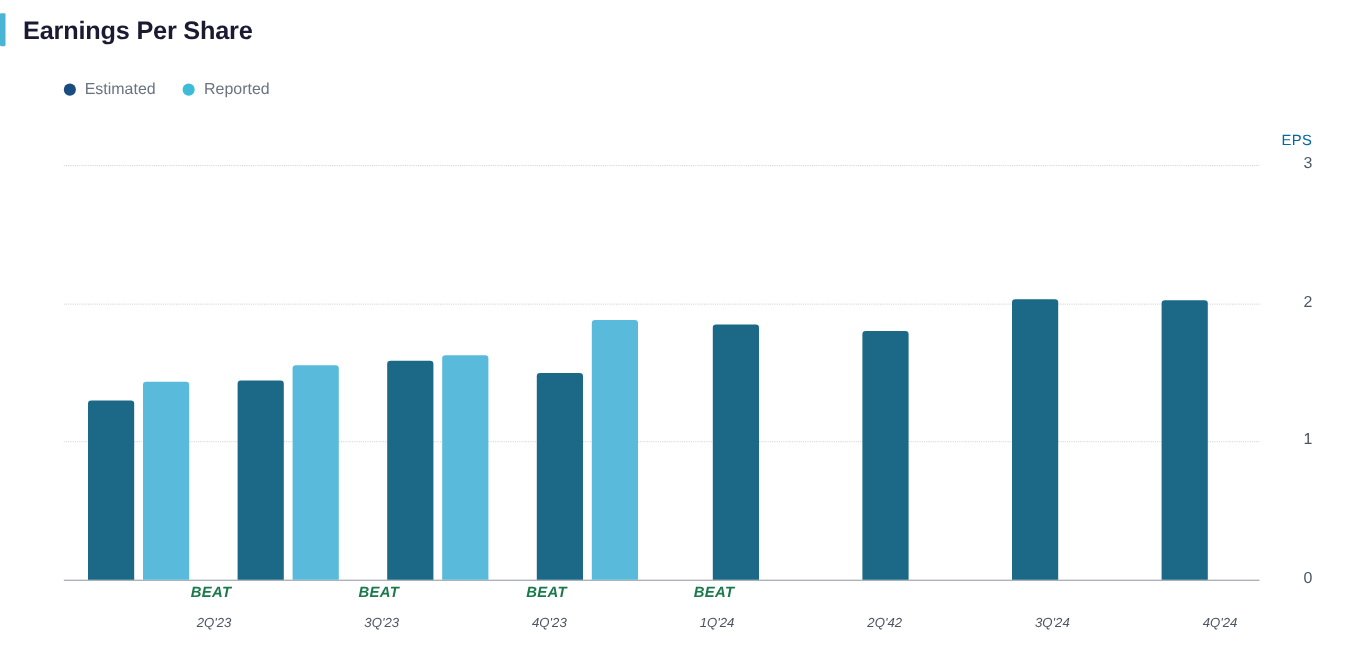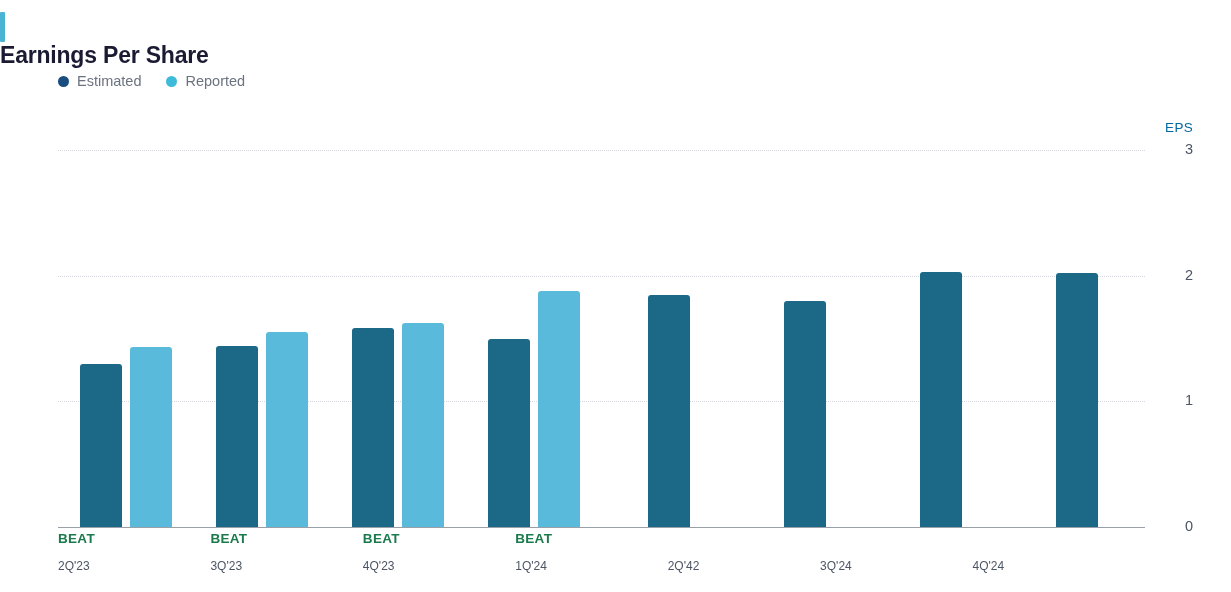--- a/index.html
+++ b/index.html
@@ -22,22 +22,21 @@
     height: 592px;
     background: #ffffff;
   }
 
   
   .header {
     position: absolute;
     left: 0;
     top: 12px;
     display: flex;
-    align-items: flex-start;
-    flex-direction: column;
+    align-items: center;
   }
   .accent-bar {
     width: 5px;
     height: 30px;
     background: #4BB3D4;
     margin-right: 16px;
     border-radius: 1px;
   }
   .title {
     font-size: 23px;
@@ -149,21 +148,22 @@
   
   .xlabels {
     position: absolute;
     left: 58px;
     right: 106px;
     top: 530px;
     display: flex;
   }
   .xlabel-group {
     flex: 1 1 0;
-    text-align: left;
+    text-align: right;
+    font-style: italic;
   }
   .beat {
     font-size: 13.5px;
     font-weight: bold;
     color: #1a7a4c;
     letter-spacing: 0.3px;
     height: 18px;
     line-height: 18px;
   }
   .beat.empty { visibility: hidden; }

